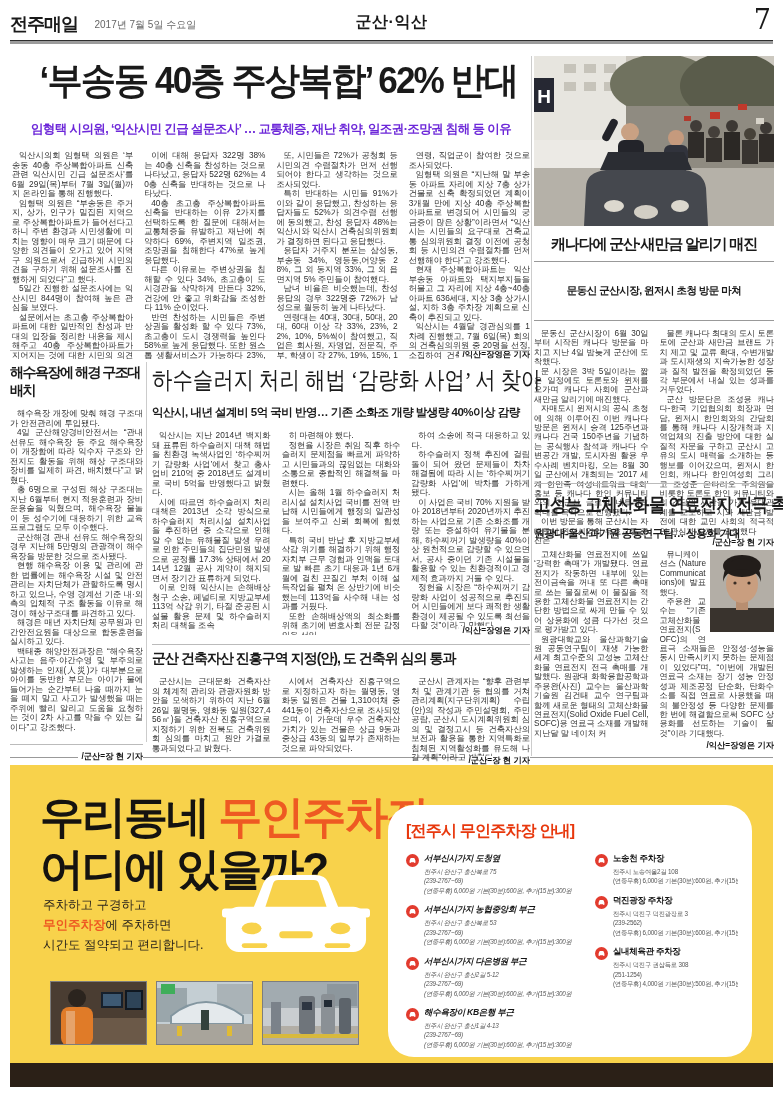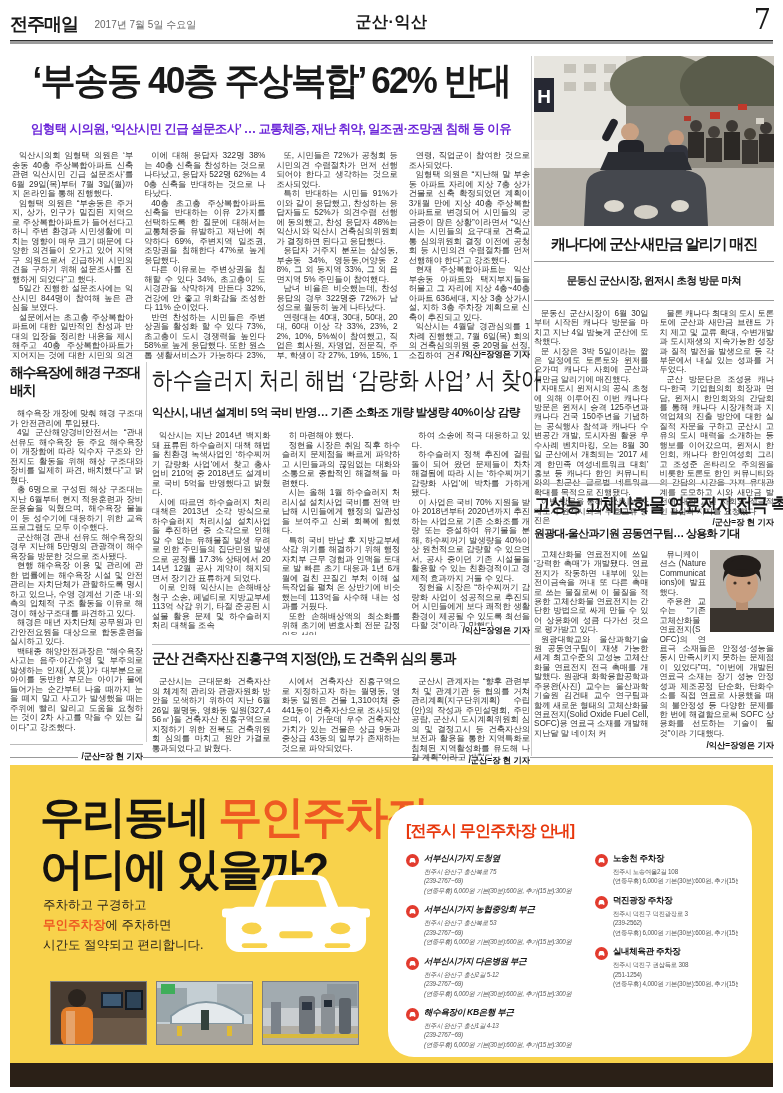--- a/index.html
+++ b/index.html
@@ -18,30 +18,30 @@
   
   .btxt { font-size:8.3px; line-height:9.5px; color:#2e2e2e; text-align:justify; word-break:break-all; overflow:hidden; }
   .para { text-indent:7px; margin:0; }
   .cols { display:flex; gap:11px; align-items:stretch; }
   .col { flex:1; position:relative; overflow:hidden; }
   .byline { position:absolute; right:0; bottom:0; background:#fff; font-size:8.3px; font-weight:700; padding-left:3px; color:#111; }
   .cond { display:inline-block; white-space:nowrap; }
 
   
   .lead { position:absolute; left:12px; top:56px; width:518px; }
-  .lead-headline { text-align:center; }
+  .lead-headline { text-align:right; }
   .lead-headline .cond { font-size:37px; font-weight:800; letter-spacing:-2px; transform:scaleX(0.95); transform-origin:center; }
   .lead-subhead { margin-top:15px; text-align:center; font-size:12.5px; font-weight:700; letter-spacing:-0.6px; color:#6d28d9; }
   .lead-body { margin-top:13px; height:208px; }
 
   
   .photo-art { position:absolute; left:534px; top:56px; width:240px; }
   .photo-box { width:240px; height:170px; overflow:hidden; background:#cfccc4; }
   .pa-headline { margin-top:9px; text-align:center; font-size:15px; font-weight:800; letter-spacing:-1.2px; }
-  .pa-subhead { margin-top:7px; border-top:1px solid #999; border-bottom:1px solid #999; padding:12px 0; text-align:center; font-size:10.5px; font-weight:700; letter-spacing:-0.5px; }
+  .pa-subhead { margin-top:7px; border-top:1px solid #999; border-bottom:1px solid #999; padding:22px 0; text-align:center; font-size:10.5px; font-weight:700; letter-spacing:-0.5px; }
   .pa-body { margin-top:8px; height:218px; }
   .pa-body .btxt { font-size:8.2px; line-height:9.4px; }
 
   
   .rule { position:absolute; background:#bbb; }
   .vrule-main { left:531px; top:56px; width:1px; height:700px; background:#ccc; }
   .hrule-1 { left:10px; top:350px; width:520px; height:1px; }
   .vrule-side { left:146px; top:362px; width:1px; height:380px; background:#ccc; }
   .hrule-2 { left:152px; top:644px; width:378px; height:1px; }
   .hrule-3 { left:534px; top:483px; width:240px; height:1px; }
@@ -190,21 +190,21 @@
     <div class="pa-subhead">문동신 군산시장, 윈저시 초청 방문 마쳐</div>
     <div class="pa-body cols">
       <div class="col btxt">
           <p class="para">문동신 군산시장이 6월 30일부터 시작된 캐나다 방문을 마치고 지난 4일 밤늦게 군산에 도착했다.</p>
           <p class="para">문 시장은 3박 5일이라는 짧은 일정에도 토론토와 윈저를 오가며 캐나다 사회에 군산과 새만금 알리기에 매진했다.</p>
           <p class="para">자매도시 윈저시의 공식 초청에 의해 이루어진 이번 캐나다 방문은 윈저시 승격 125주년과 캐나다 건국 150주년을 기념하는 공식행사 참석과 캐나다 수변공간 개발, 도시자원 활용 우수사례 벤치마킹, 오는 8월 30일 군산에서 개최되는 ‘2017 세계 한민족 여성네트워크 대회’ 홍보 등 캐나다 한인 커뮤니티와의 친군산 글로벌 네트워크 확대를 목적으로 진행됐다.</p>
           <p class="para">이번 방문을 통해 군산시는 자매도시 윈저시와의 우호교류 증진은</p>
         </div>
       <div class="col btxt">
         <div>
-            <p class="para">물론 캐나다 최대의 도시 토론토에 군산과 새만금 브랜드 가치 제고 및 교류 확대, 수변개발과 도시재생의 지속가능한 성장과 질적 발전을 발생으로 등 각 부문에서 내실 있는 성과를 거두었다.</p>
+            <p class="para">물론 캐나다 최대의 도시 토론토에 군산과 새만금 브랜드 가치 제고 및 교류 확대, 수변개발과 도시재생의 지속가능한 성장과 질적 발전을 확정되었던 등 각 부문에서 내실 있는 성과를 거두었다.</p>
             <p class="para">군산 방문단은 조성용 캐나다-한국 기업협의회 회장과 면담, 윈저시 한인회와의 간담회를 통해 캐나다 시장개척과 지역업체의 진출 방안에 대한 실질적 자문을 구하고 군산시 고유의 도시 매력을 소개하는 등 행보를 이어갔으며, 윈저시 한인회, 캐나다 한인여성회 그리고 조성준 온타리오 주의원을 비롯한 토론토 한인 커뮤니티와의 간담의 시간을 가져 유대관계를 도모하고 시와 새만금 발전에 대한 교민 사회의 적극적인 관심과 지지를 요청했다</p>
           </div>
         <span class="byline">/군산=장 현 기자</span>
       </div>
     </div>
   </div>
 
   <div class="rule vrule-main"></div>
   <div class="rule hrule-1"></div>
   <div class="rule vrule-side"></div>

